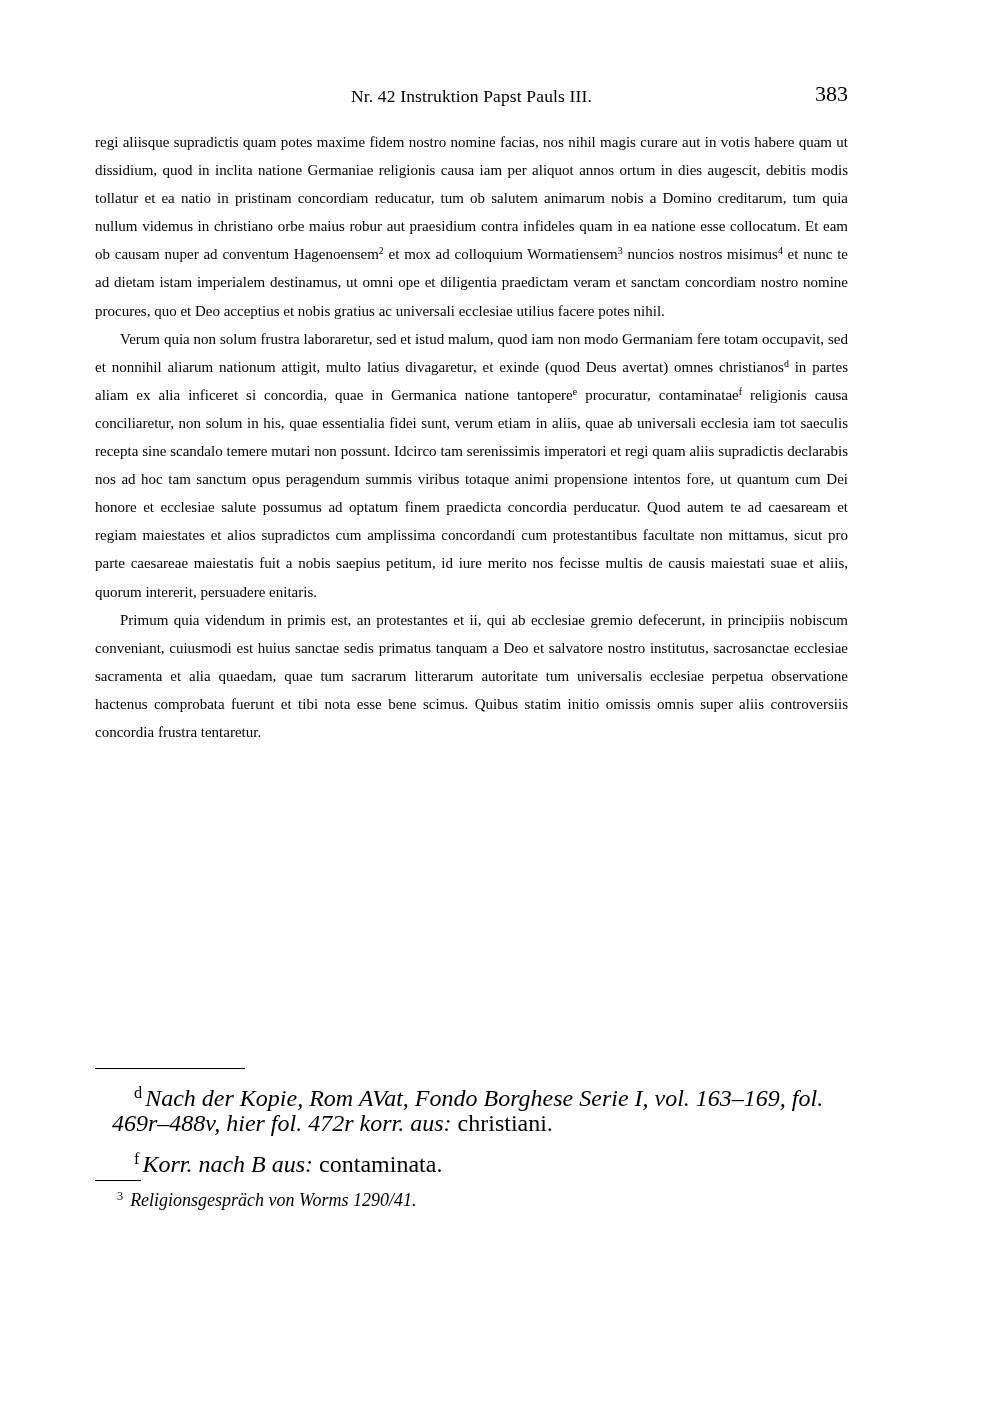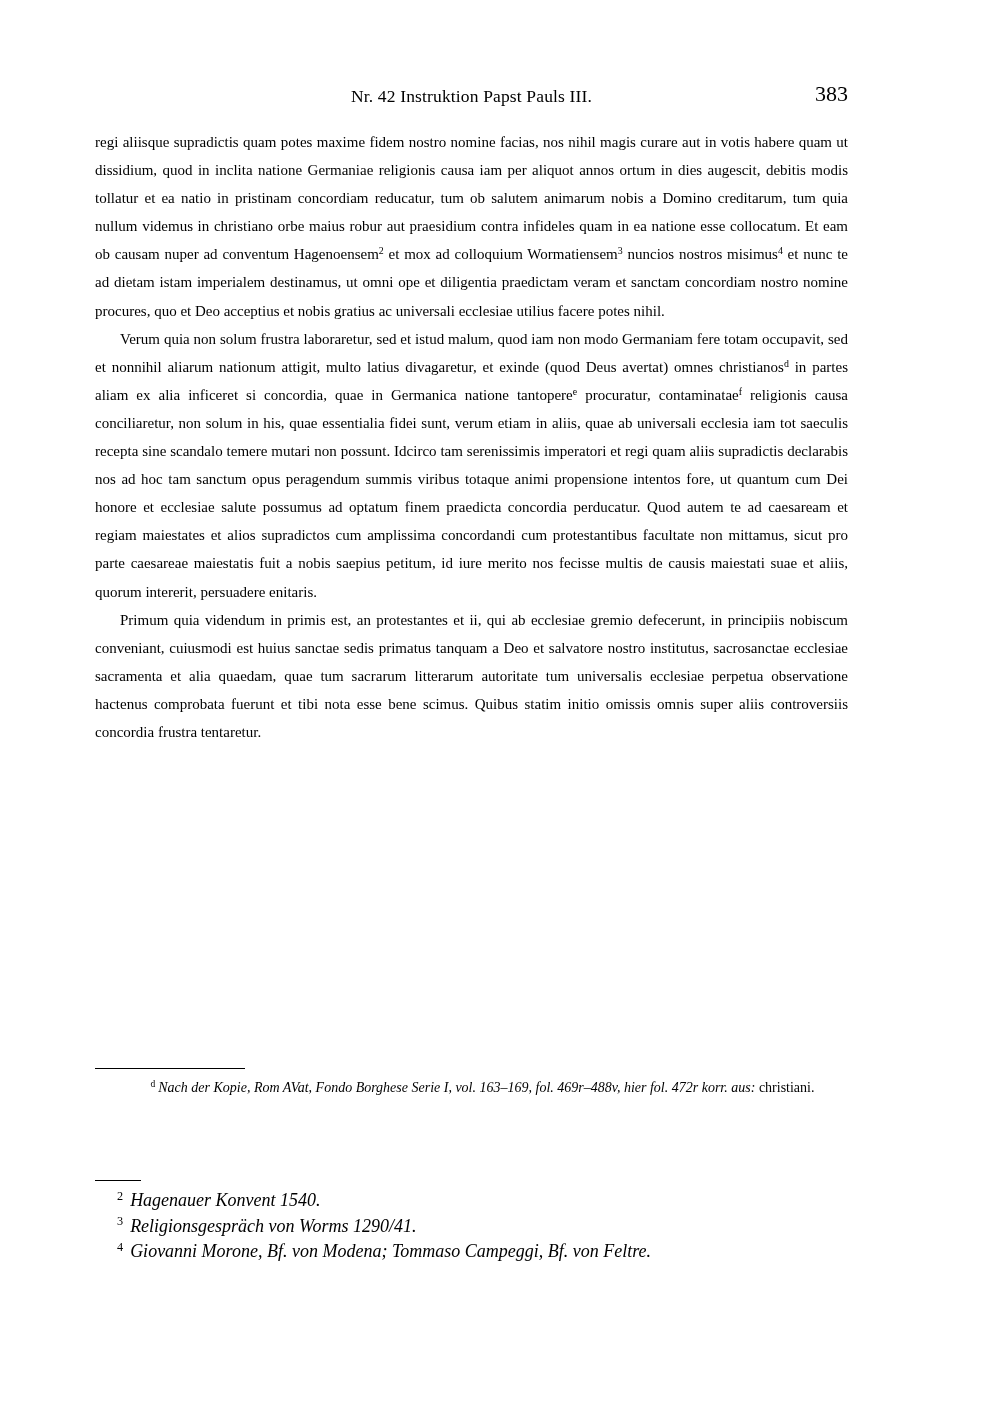--- a/index.html
+++ b/index.html
@@ -84,24 +84,24 @@
 
   .fn-rule {
     height: 0;
     border-top: 1.5px solid #000;
     margin: 0 0 7px 0;
   }
   .fn-rule.long  { width: 150px; }
   .fn-rule.short { width: 46px; }
 
   .fn-line {
-    margin: 4px;
-    font-size: 14px;
+    margin: 17px;
+    font-size: 24px;
     line-height: 24.5px;
-    text-align: center;
+    text-align: left;
     text-indent: 22px;
   }
   .fn-line .marker {
     font-size: 0.68em;
     vertical-align: 0.52em;
     line-height: 0;
     padding-right: 3px;
   }
   .fn-line i { font-style: italic; }
 
@@ -133,25 +133,24 @@
   <div class="body-block" id="body-block">
       <p class="para first">regi aliisque supradictis quam potes maxime fidem nostro nomine facias, nos nihil magis curare aut in votis habere quam ut dissidium, quod in inclita natione Germaniae religionis causa iam per aliquot annos ortum in dies augescit, debitis modis tollatur et ea natio in pristinam concordiam reducatur, tum ob salutem animarum nobis a Domino creditarum, tum quia nullum videmus in christiano orbe maius robur aut praesidium contra infideles quam in ea natione esse collocatum. Et eam ob causam nuper ad conventum Hagenoensem<sup>2</sup> et mox ad colloquium Wormatiensem<sup>3</sup> nuncios nostros misimus<sup>4</sup> et nunc te ad dietam istam imperialem destinamus, ut omni ope et diligentia praedictam veram et sanctam concordiam nostro nomine procures, quo et Deo acceptius et nobis gratius ac universali ecclesiae utilius facere potes nihil.</p>
       <p class="para">Verum quia non solum frustra laboraretur, sed et istud malum, quod iam non modo Germaniam fere totam occupavit, sed et nonnihil aliarum nationum attigit, multo latius divagaretur, et exinde (quod Deus avertat) omnes christianos<sup>d</sup> in partes aliam ex alia inficeret si concordia, quae in Germanica natione tantopere<sup>e</sup> procuratur, contaminatae<sup>f</sup> religionis causa conciliaretur, non solum in his, quae essentialia fidei sunt, verum etiam in aliis, quae ab universali ecclesia iam tot saeculis recepta sine scandalo temere mutari non possunt. Idcirco tam serenissimis imperatori et regi quam aliis supradictis declarabis nos ad hoc tam sanctum opus peragendum summis viribus totaque animi propensione intentos fore, ut quantum cum Dei honore et ecclesiae salute possumus ad optatum finem praedicta concordia perducatur. Quod autem te ad caesaream et regiam maiestates et alios supradictos cum amplissima concordandi cum protestantibus facultate non mittamus, sicut pro parte caesareae maiestatis fuit a nobis saepius petitum, id iure merito nos fecisse multis de causis maiestati suae et aliis, quorum intererit, persuadere enitaris.</p>
       <p class="para">Primum quia videndum in primis est, an protestantes et ii, qui ab ecclesiae gremio defecerunt, in principiis nobiscum conveniant, cuiusmodi est huius sanctae sedis primatus tanquam a Deo et salvatore nostro institutus, sacrosanctae ecclesiae sacramenta et alia quaedam, quae tum sacrarum litterarum autoritate tum universalis ecclesiae perpetua observatione hactenus comprobata fuerunt et tibi nota esse bene scimus. Quibus statim initio omissis omnis super aliis controversiis concordia frustra tentaretur.</p>
     </div>
 
   <div class="fn-block letters">
     <div class="fn-rule long"></div>
     <div id="fn-letters">
         <p class="fn-line"><span class="marker">d</span><i>Nach der Kopie, Rom AVat, Fondo Borghese Serie I, vol. 163–169, fol. 469r–488v, hier fol. 472r korr. aus:</i> <span>christiani.</span></p>
+        <p class="fn-line"><span class="marker">f</span><i>Korr. nach B aus:</i> <span>contaminata.</span></p>
       </div>
   </div>
 
   <div class="fn-block numbers">
     <div class="fn-rule short"></div>
     <div id="fn-numbers">
-        <p class="fn-num-line"><span class="marker">2</span><span>Hagenauer Konvent 1540.</span></p>
         <p class="fn-num-line"><span class="marker">3</span><span>Religionsgespräch von Worms 1290/41.</span></p>
-        <p class="fn-num-line"><span class="marker">4</span><span>Giovanni Morone, Bf. von Modena; Tommaso Campeggi, Bf. von Feltre.</span></p>
       </div>
   </div>
 
 </div>
 
 </body></html>

